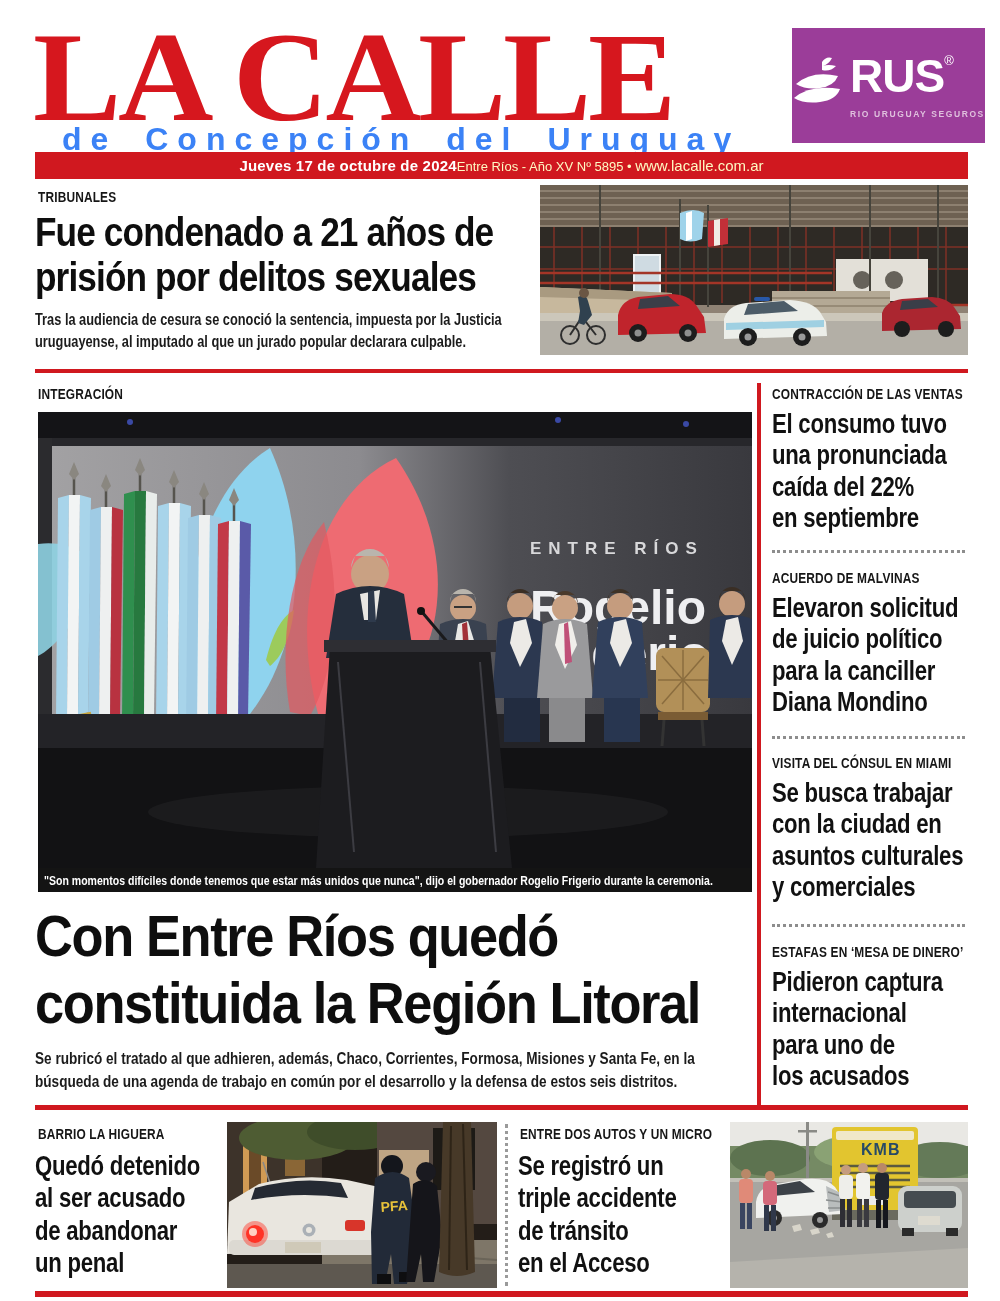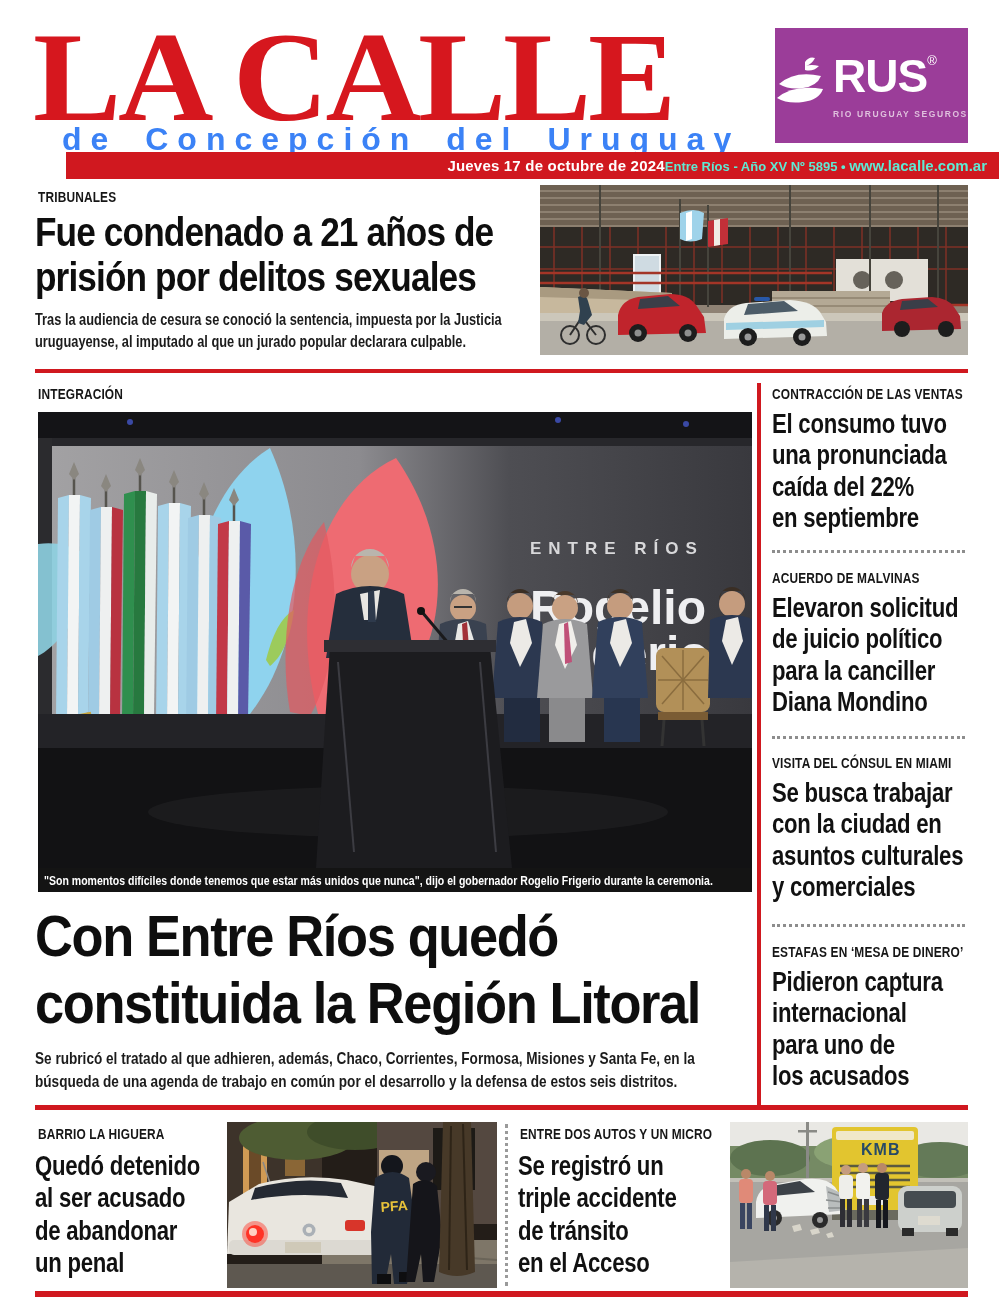--- a/index.html
+++ b/index.html
@@ -6,31 +6,31 @@
   body { background:#ffffff; font-family:"Liberation Sans", sans-serif; }
   .page { position:relative; width:1000px; height:1301px; background:#fff; overflow:hidden; }
   .abs { position:absolute; }
 
   
   .brand-title { left:33px; top:18px; font-family:"Liberation Serif", serif; font-weight:bold;
     font-size:126px; line-height:0.95; color:#d6171e; letter-spacing:-3px;
     transform:scaleX(1.05); transform-origin:0 0; white-space:nowrap; }
   .brand-sub { left:62px; top:121px; font-size:32px; font-weight:bold; color:#3b82f6;
     letter-spacing:9px; word-spacing:10px; white-space:nowrap; }
-  .rus-box { left:775px; top:28px; width:193px; height:115px; background:#9b3d99;
+  .rus-box { left:792px; top:28px; width:193px; height:115px; background:#9b3d99;
     display:flex; align-items:center; justify-content:center; gap:6px; }
   .rus-name { color:#fff; font-weight:bold; font-size:46px; letter-spacing:-1px; line-height:1; }
   .rus-reg { color:#fff; font-size:13px; vertical-align:top; }
   .rus-tag { color:#dfc0dd; font-size:8.5px; letter-spacing:1.6px; font-weight:bold; margin-top:10px; white-space:nowrap; }
 
   
   .datebar { left:35px; top:152px; width:933px; height:27px; background:#d0181f;
-    display:flex; align-items:center; justify-content:flex-end; padding:0 12px;margin-left:31px; }
+    display:flex; align-items:center; justify-content:center; padding:0 12px; }
   .date-left { color:#fff; font-weight:bold; font-size:15px; letter-spacing:0.2px; }
-  .date-right { color:#5eead4; font-weight:bold; font-size:13px; }
+  .date-right { color:#fef9c3; font-weight:normal; font-size:13px; }
   .date-url { font-size:15px; }
 
   
   .kicker { font-weight:bold; font-size:14.5px; color:#161616; letter-spacing:0.2px;
     transform:scaleX(0.82); transform-origin:0 50%; white-space:nowrap; }
 
   
   .h-top { left:35px; top:210px; width:700px; font-weight:bold; font-size:40px; line-height:1.13;
     color:#0e0e0e; letter-spacing:-1px; transform:scaleX(0.88); transform-origin:0 0; white-space:pre-line; }
   .h-main { left:35px; top:903px; width:860px; font-weight:bold; font-size:57px; line-height:1.17;

